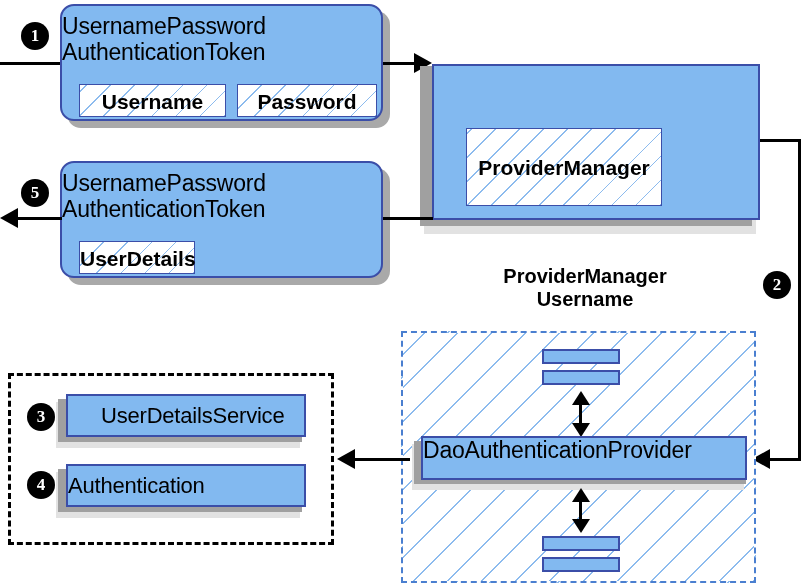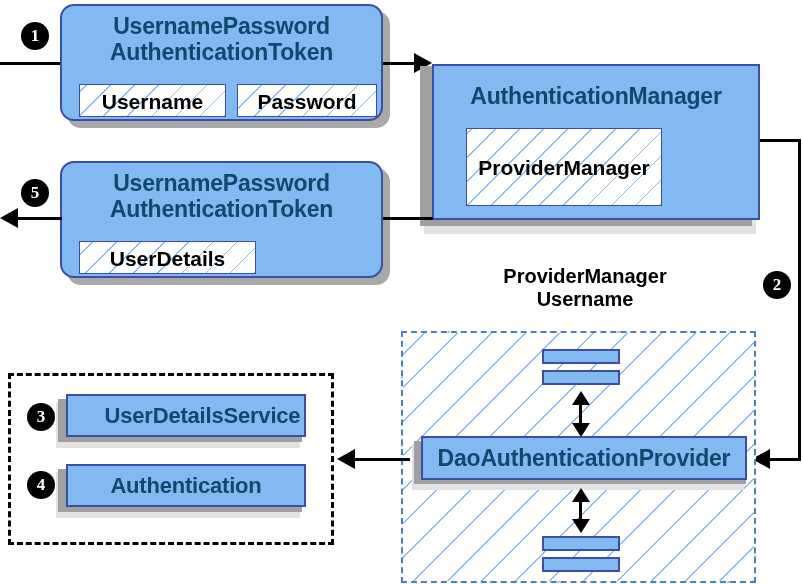--- a/index.html
+++ b/index.html
@@ -34,23 +34,23 @@
   }
   .blue-box {
     position: absolute;
     background: #82b9f0;
     border: 2px solid #3b4ea8;
     box-sizing: border-box;
   }
   .blue-box.rounded { border-radius: 14px; }
 
   .box-title {
-    text-align: center;
-    font-weight: bold;
-    color: #0c4a6e;
+    text-align: left;
+    font-weight: normal;
+    color: #000000;
     line-height: 1.12;
     letter-spacing: -0.2px;
   }
 
   
   .hatch {
     position: absolute;
     box-sizing: border-box;
     border: 1px solid #3b4ea8;
     background-color: #ffffff;
@@ -178,21 +178,20 @@
     </div>
   </div>
 
   <div class="line-h" style="left:383px; top:62px; width:37px;"></div>
   <div class="arrow-right" style="left:414px; top:53px;"></div>
 
   <div class="shadow-rect-lite" style="left:424px; top:70px; width:332px; height:164px;"></div>
   <div class="shadow-rect" style="left:420px; top:66px; width:332px; height:160px;"></div>
 
   <div class="blue-box" style="left:432px; top:64px; width:328px; height:156px;">
-    <div class="box-title" style="margin-top:18px; font-size:23px;">AuthenticationManager</div>
 
     <div class="hatch" style="left:32px; top:62px; width:196px; height:78px;">
       <div class="hatch-label" style="top:27px; font-size:21px;">ProviderManager</div>
     </div>
   </div>
 
   <div class="line-h" style="left:760px; top:139px; width:41px;"></div>
   <div class="line-v" style="left:798px; top:139px; height:322px;"></div>
   <div class="line-h" style="left:770px; top:458px; width:31px;"></div>
   <div class="arrow-left" style="left:752px; top:449px;"></div>
@@ -210,21 +209,21 @@
   <div class="blue-box" style="left:542px; top:370px; width:78px; height:15px; border-width:2px;"></div>
 
   <div class="arrow-up" style="left:572px; top:391px;"></div>
   <div class="line-v" style="left:579px; top:398px; height:31px;"></div>
   <div class="arrow-down" style="left:572px; top:423px;"></div>
 
   <div class="shadow-rect-lite" style="left:412px; top:444px; width:332px; height:46px;"></div>
   <div class="shadow-rect" style="left:414px; top:441px; width:332px; height:43px;"></div>
 
   <div class="blue-box" style="left:421px; top:436px; width:326px; height:44px;">
-    <div class="box-title" style="margin-top:8px; font-size:23px;">DaoAuthenticationProvider</div>
+    <div class="box-title" style="font-size:23px;">DaoAuthenticationProvider</div>
   </div>
 
   <div class="arrow-up" style="left:572px; top:488px;"></div>
   <div class="line-v" style="left:579px; top:495px; height:30px;"></div>
   <div class="arrow-down" style="left:572px; top:519px;"></div>
 
   <div class="blue-box" style="left:542px; top:536px; width:78px; height:15px; border-width:2px;"></div>
   <div class="blue-box" style="left:542px; top:557px; width:78px; height:15px; border-width:2px;"></div>
 
   <div class="line-h" style="left:355px; top:458px; width:55px;"></div>
@@ -251,21 +250,21 @@
   <div class="badge" style="left:22px; top:180px;">5</div>
 
   <div class="shadow-rounded" style="left:67px; top:168px; width:323px; height:117px;"></div>
 
   <div class="blue-box rounded" style="left:60px; top:161px; width:323px; height:117px;">
     <div class="box-title" style="margin-top:8px; font-size:23px;">
       <div>UsernamePassword</div>
       <div>AuthenticationToken</div>
     </div>
 
-    <div class="hatch" style="left:17px; top:78px; width:177px; height:33px;">
+    <div class="hatch" style="left:17px; top:78px; width:116px; height:33px;">
       <div class="hatch-label" style="top:5px; font-size:21px;">UserDetails</div>
     </div>
 
   </div>
 
   <div class="line-h" style="left:383px; top:217px; width:50px;"></div>
 
   <div class="line-h" style="left:18px; top:217px; width:44px;"></div>
   <div class="arrow-left" style="left:0px; top:208px;"></div>
 

